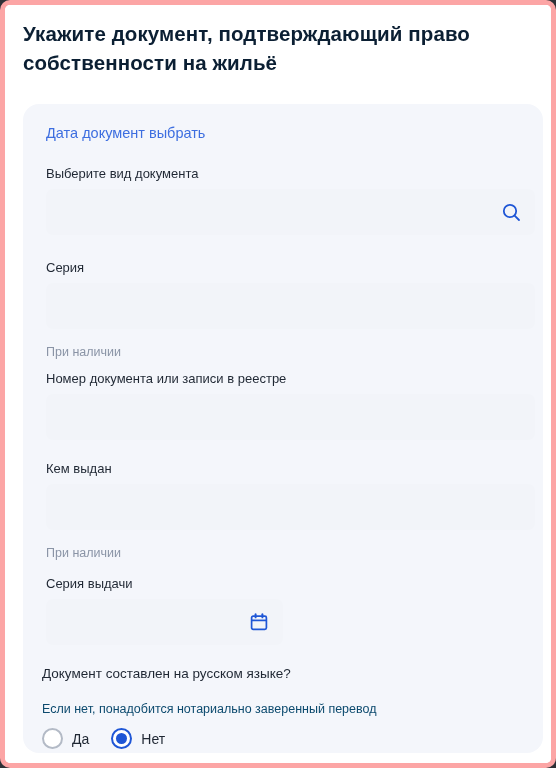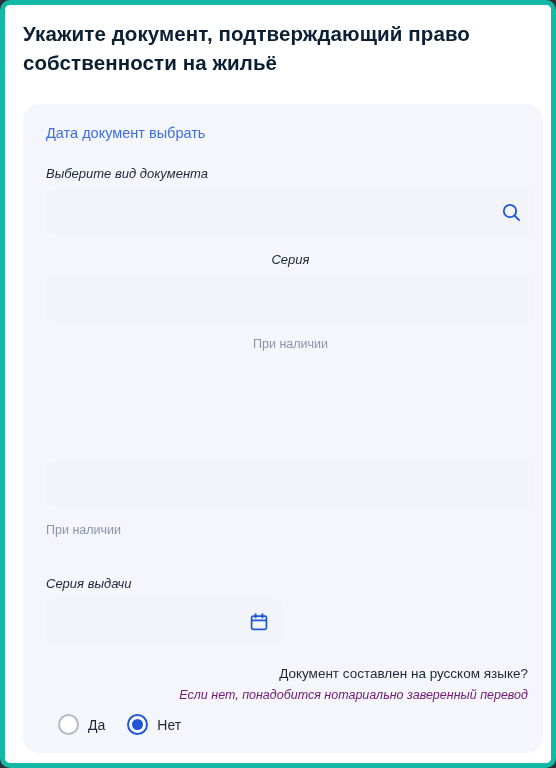--- a/index.html
+++ b/index.html
@@ -12,21 +12,21 @@
     height: 768px;
     overflow: hidden;
     font-family: "Liberation Sans", sans-serif;
   }
   .page-frame {
     position: absolute;
     left: 0; top: 0;
     width: 556px;
     height: 768px;
     box-sizing: border-box;
-    border: 5px solid #14b8a6;
+    border: 5px solid #fca5a5;
     border-radius: 10px;
     background: #ffffff;
     overflow: hidden;
   }
   .page-inner {
     position: absolute;
     left: 0; top: 0;
     right: 0; bottom: 0;
     background: #ffffff;
   }
@@ -61,21 +61,20 @@
   }
   .field {
     position: absolute;
     left: 23px;
   }
   .field-label {
     font-size: 13px;
     color: #1f2733;
     margin-bottom: 7px;
     line-height: 16px;
-    font-style: italic;
   }
   .input-box {
     position: relative;
     background: #f2f4f9;
     border-radius: 7px;
     height: 46px;
     box-sizing: border-box;
   }
   .input-box.wide { width: 489px; }
   .input-box.narrow { width: 237px; }
@@ -101,36 +100,34 @@
     right: 12px;
     width: 24px;
     height: 24px;
     display: flex;
     align-items: center;
     justify-content: center;
     cursor: pointer;
   }
   .radio-question {
     position: absolute;
-    left: 35px;
+    left: 19px;
     top: 561px;
     width: 470px;
-    text-align: right;
   }
   .radio-title {
     font-size: 13.5px;
     color: #1f2733;
     line-height: 17px;
   }
   .radio-sub {
     font-size: 12.5px;
-    color: #701a75;
-    margin-top: 5px;
+    color: #0c4a6e;
+    margin-top: 19px;
     line-height: 16px;
-    font-style: italic;
   }
   .radio-row {
     display: flex;
     align-items: center;
     margin-top: 11px;
   }
   .radio-opt {
     display: flex;
     align-items: center;
     cursor: pointer;
@@ -181,30 +178,37 @@
           <span class="input-value"></span>
           <span class="icon-btn">
             <svg width="20" height="20" viewBox="0 0 20 20" fill="none">
               <circle cx="9" cy="9" r="6.2" stroke="#1f56d6" stroke-width="1.8"></circle>
               <line x1="13.6" y1="13.6" x2="18" y2="18" stroke="#1f56d6" stroke-width="1.8" stroke-linecap="round"></line>
             </svg>
           </span>
         </div>
       </div>
 
-      <div class="field" style="top:148px;text-align:center;">
+      <div class="field" style="top:156px;">
         <div class="field-label">Серия</div>
         <div class="input-box wide">
           <span class="input-value"></span>
         </div>
         <div class="field-hint">При наличии</div>
       </div>
 
+      <div class="field" style="top:267px;">
+        <div class="field-label">Номер документа или записи в реестре</div>
+        <div class="input-box wide">
+          <span class="input-value"></span>
+        </div>
+      </div>
 
       <div class="field" style="top:357px;">
+        <div class="field-label">Кем выдан</div>
         <div class="input-box wide">
           <span class="input-value"></span>
         </div>
         <div class="field-hint">При наличии</div>
       </div>
 
       <div class="field" style="top:472px;">
         <div class="field-label">Серия выдачи</div>
         <div class="input-box narrow">
           <span class="input-value"></span>

